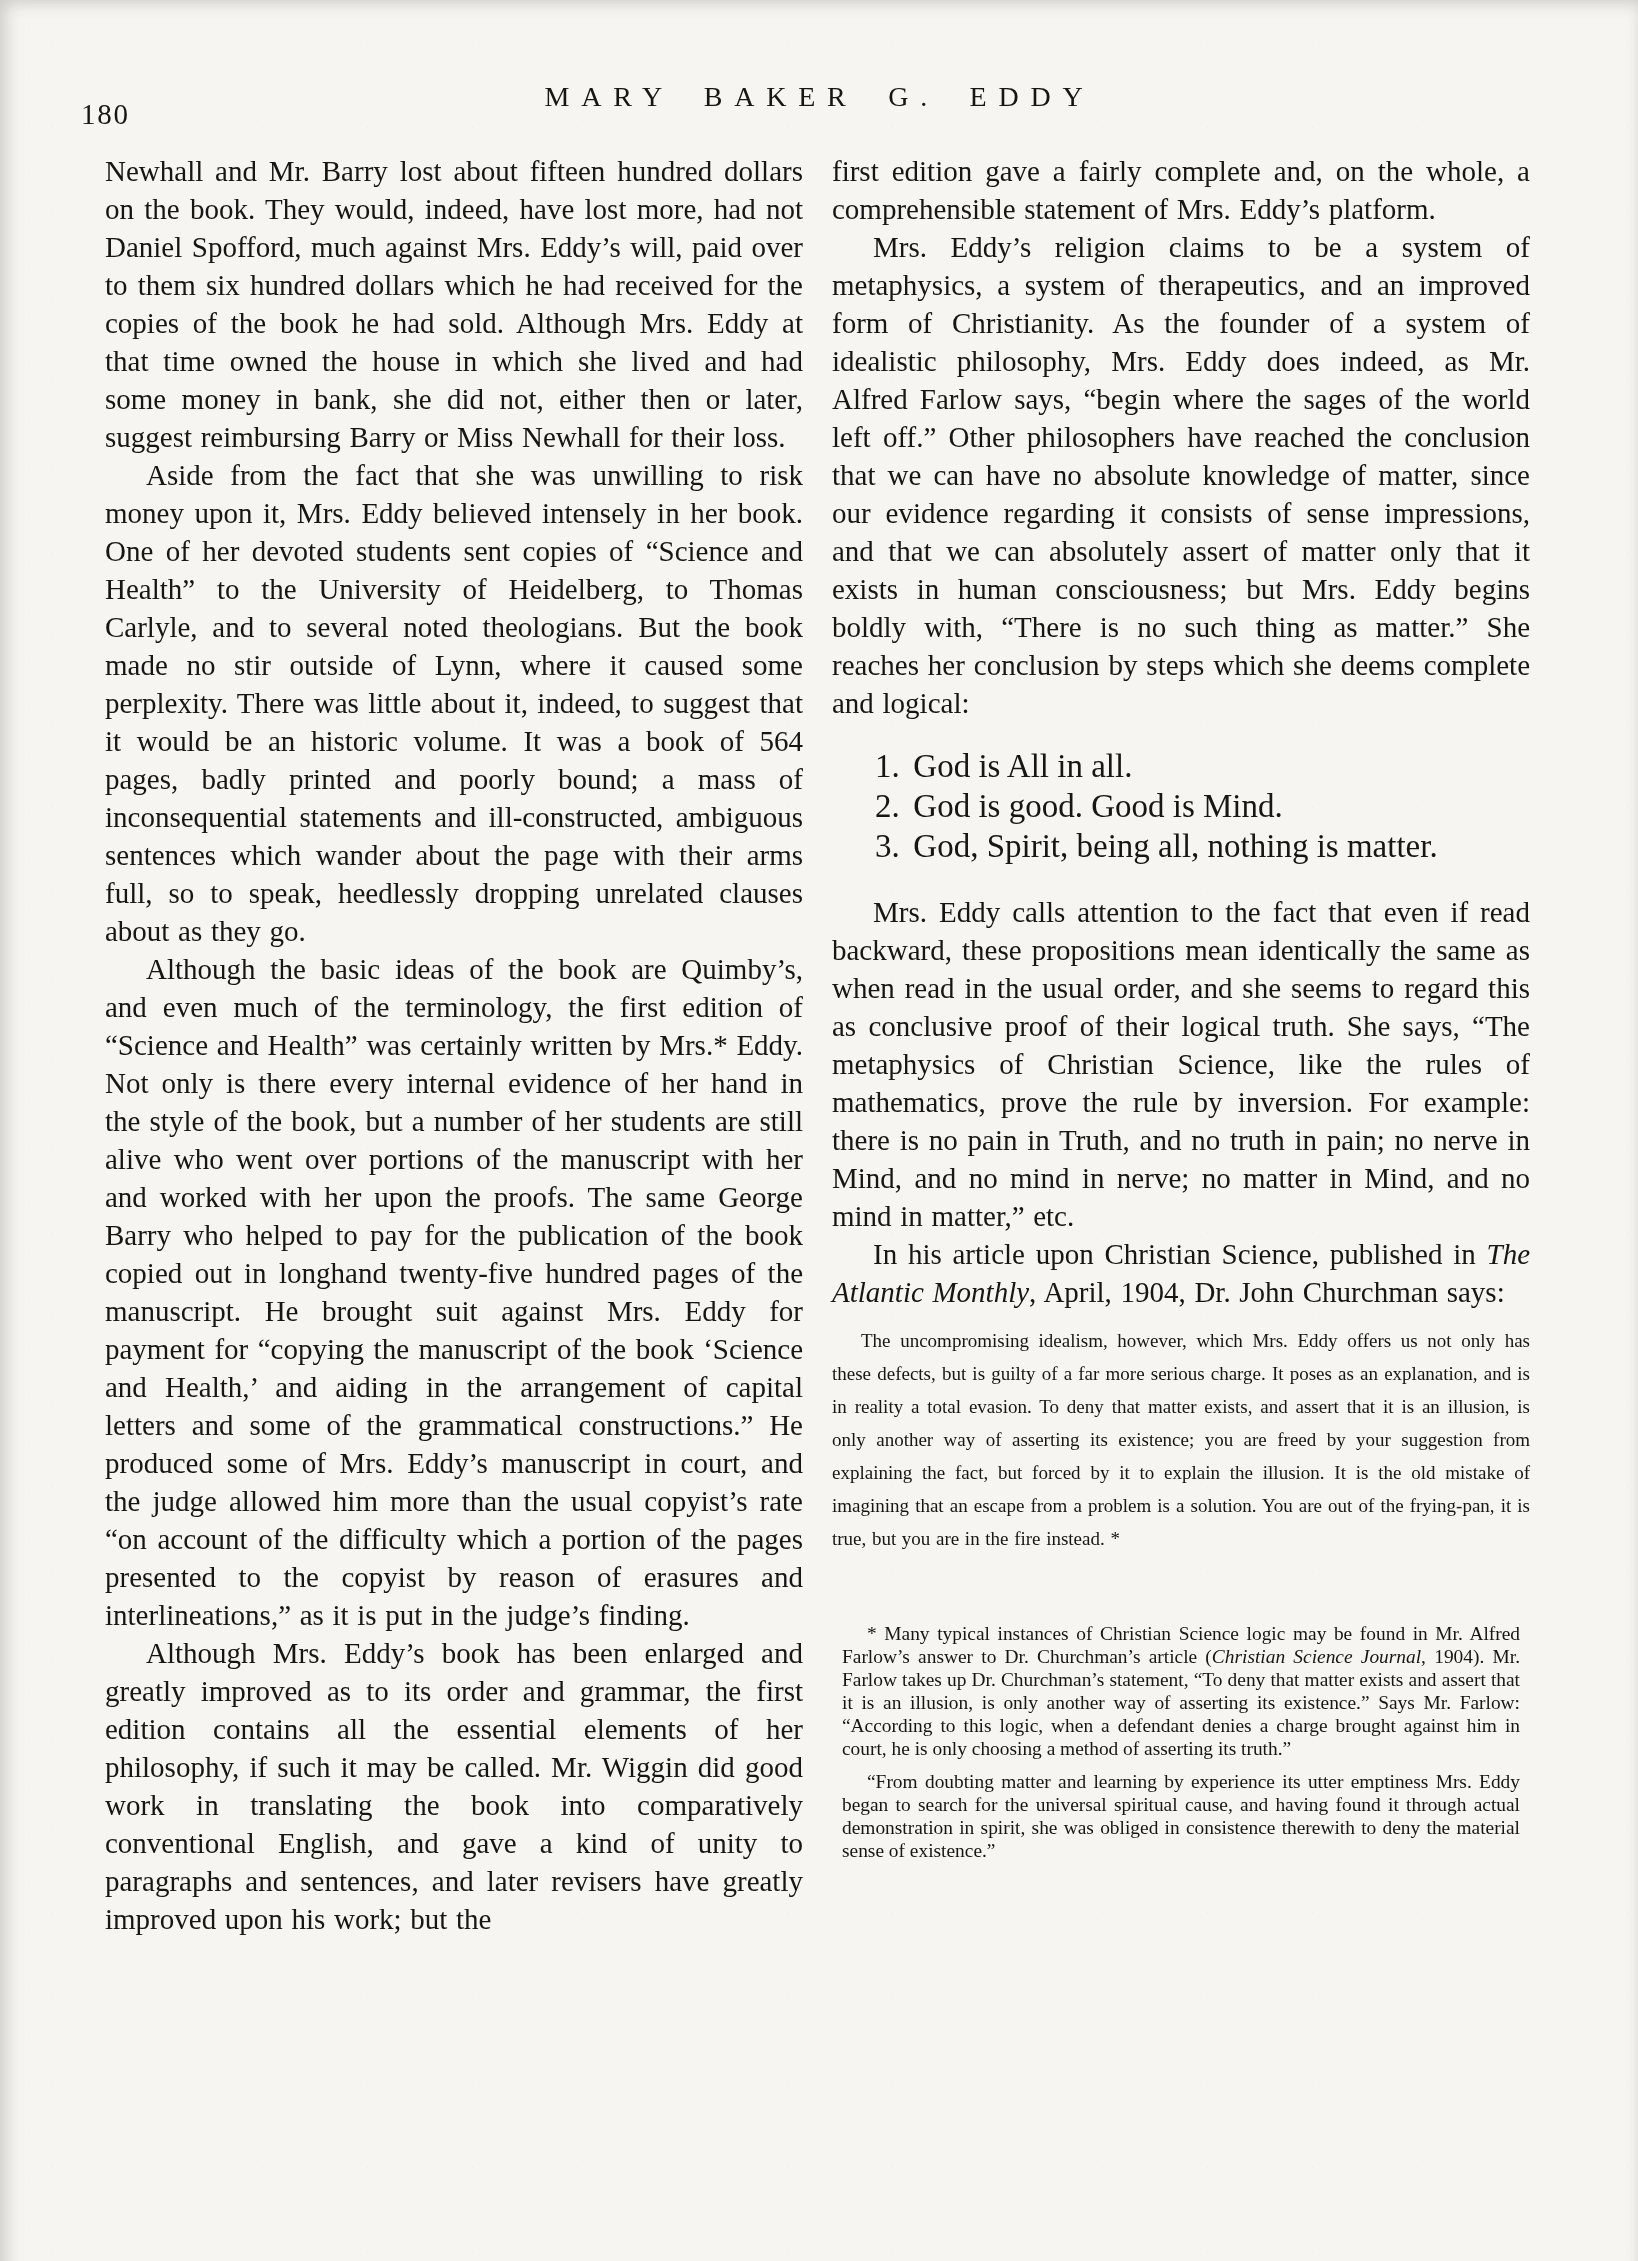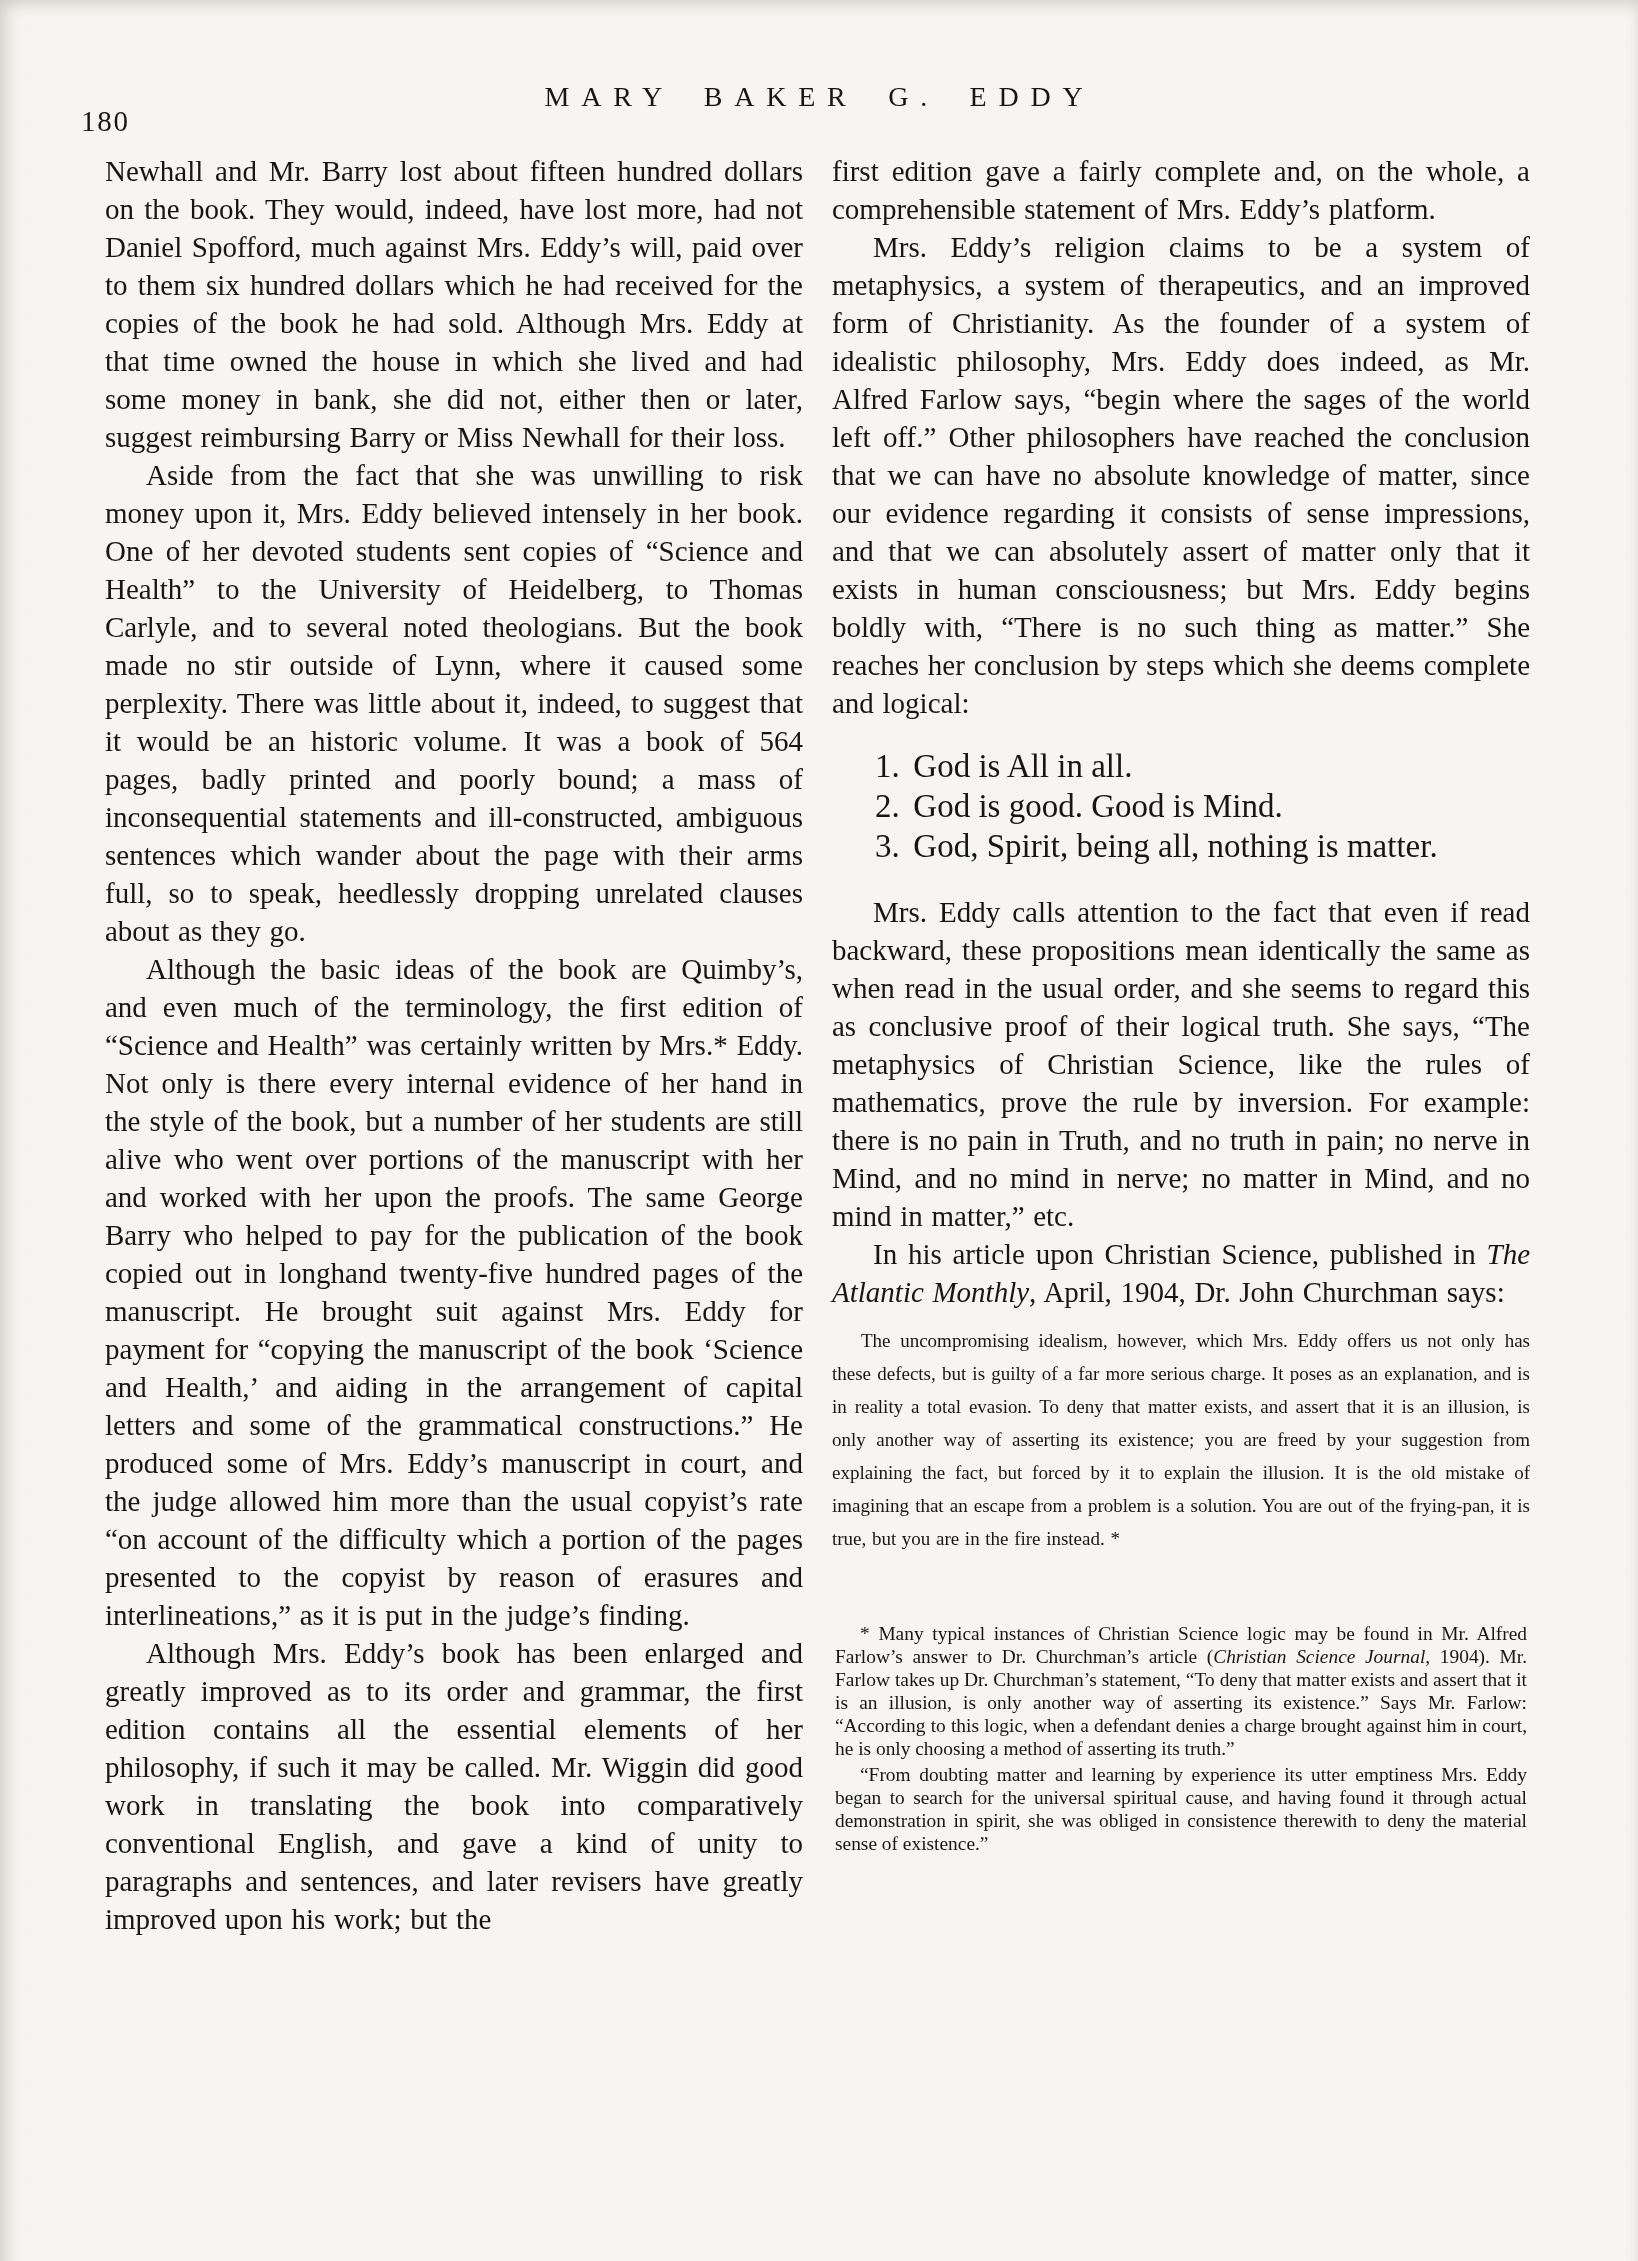--- a/index.html
+++ b/index.html
@@ -25,21 +25,21 @@
   .running-head {
     position: absolute;
     top: 81px;
     left: 0;
     right: 0;
     height: 50px;
   }
   .page-number {
     position: absolute;
     left: 81px;
-    top: 24px;
+    top: 17px;
     font-size: 29px;
     letter-spacing: 1.8px;
   }
   .running-title {
     margin: 0;
     text-align: center;
     font-size: 28px;
     font-weight: normal;
     letter-spacing: 11.8px;
     word-spacing: 11.8px;
@@ -82,21 +82,21 @@
     text-indent: 29px;
     word-spacing: 0.9px;
   }
   .footnote {
     margin-top: 67px;
     font-size: 19.4px;
     line-height: 23px;
     text-align: justify;
   }
   .fn-para {
-    margin: 3px;
+    margin: 10px;
     text-indent: 25px;
   }
   i { font-style: italic; }
 </style>
 </head>
 <body>
 
 <div class="page">
 
   <header class="running-head">

